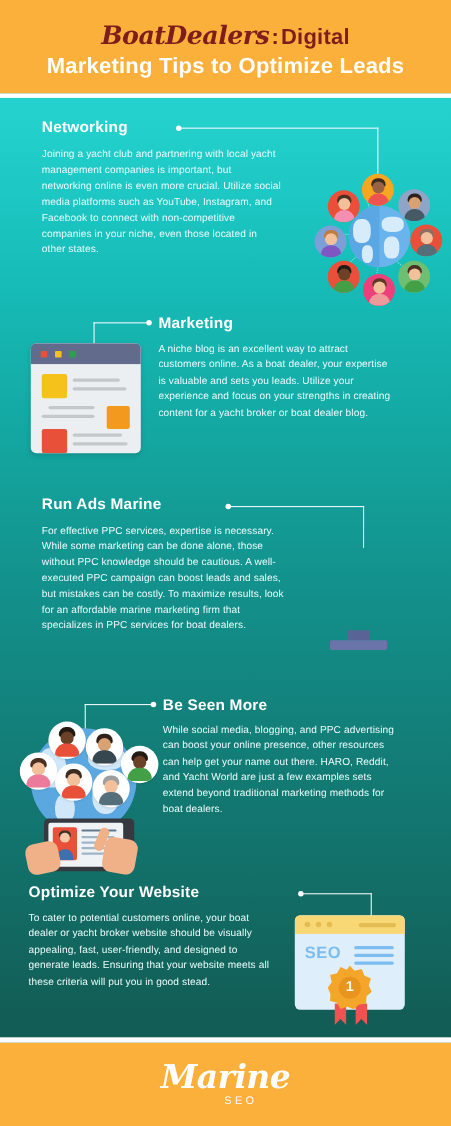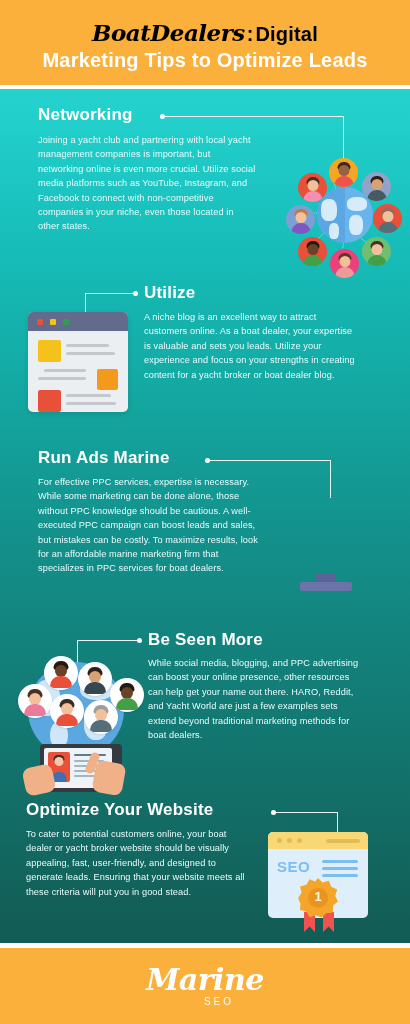--- a/index.html
+++ b/index.html
@@ -28,21 +28,21 @@
   
   .header-band {
     position: absolute; left: 0; top: 0;
     width: 410px; height: 85px;
     background: #fbb03b;
     display: flex; flex-direction: column;
     align-items: center; justify-content: center;
     padding-top: 8px;
   }
   .header-line1 {
-    color: #000000;
+    color: #7f1d1d;
     font-size: 21px;
     line-height: 26px;
     white-space: nowrap;
   }
   .header-script {
     font-family: "DejaVu Serif", serif;
     font-style: italic;
     font-weight: bold;
     font-size: 23px;
     letter-spacing: -0.5px;
@@ -61,21 +61,21 @@
     position: absolute; left: 0; top: 85px;
     width: 410px; height: 4px;
     background: #ffffff;
   }
 
   
   .section { position: absolute; }
   .sec-title {
     color: #ffffff;
     font-weight: bold;
-    font-size: 17px;
+    font-size: 14px;
     letter-spacing: 0.2px;
     line-height: 20px;
     white-space: nowrap;
   }
   .sec-body {
     color: #eafcfb;
     font-size: 9.2px;
     line-height: 14.4px;
     letter-spacing: 0.1px;
   }
@@ -312,21 +312,21 @@
         <div class="body" style="background:#546e7a;"></div>
     </div>
     <div class="avatar" style="left:79px; top:17px; background:#90a4c8;">
       <div class="hair" style="background:#2e2119;"></div>
         <div class="face" style="background:#d9a273;"></div>
         <div class="body" style="background:#455a64;"></div>
     </div>
   </div>
 
   <div class="section" id="sec-blogging">
-    <div class="sec-title">Utilize</div>
+    <div class="sec-title">Marketing</div>
     <div class="sec-body">A niche blog is an excellent way to attract customers online. As a boat dealer, your expertise is valuable and sets you leads. Utilize your experience and focus on your strengths in creating content for a yacht broker or boat dealer blog.</div>
   </div>
   <div class="conn">
     <div class="conn-dot" style="left:133px; top:291px;"></div>
     <div class="conn-h" style="left:85px; top:293px; width:50px;"></div>
     <div class="conn-v" style="left:85px; top:293px; height:22px;"></div>
   </div>
 
   <div class="blog-art">
     <div class="win">

